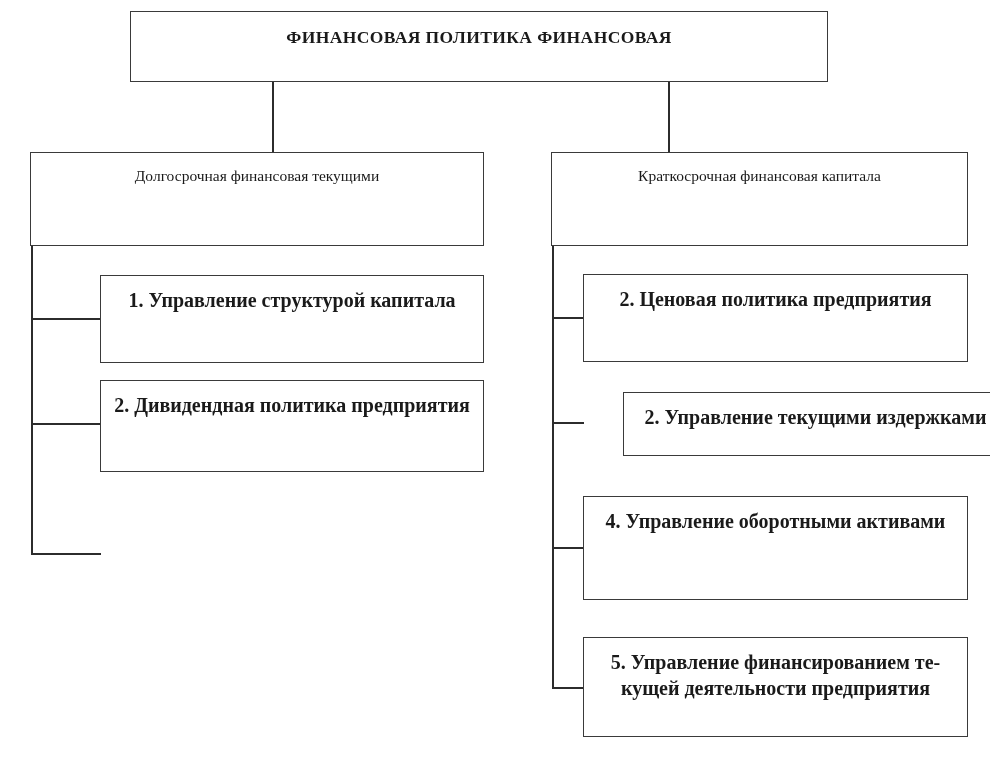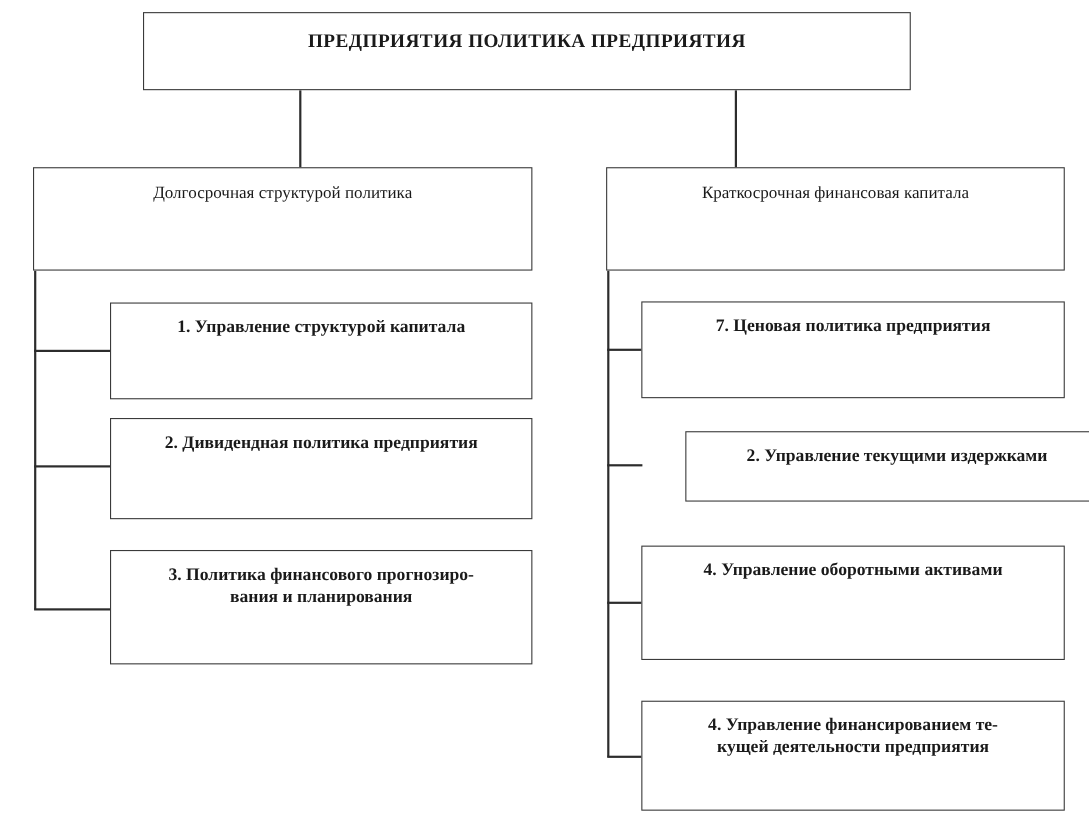--- a/index.html
+++ b/index.html
@@ -63,21 +63,21 @@
   #node-branch-short {
     left: 551px;
     top: 152px;
     width: 417px;
   }
   
   .leaf {
     align-items: flex-start;
   }
   .leaf .node-label {
-    font-size: 16px;
+    font-size: 20px;
     font-weight: 600;
     padding-top: 12px;
   }
   .leaf-left  { left: 100px; width: 384px; }
   .leaf-right { left: 583px; width: 385px; }
 
   #node-l1 { top: 275px; height: 88px; }
   #node-l2 { top: 380px; height: 92px; }
   #node-l3 { top: 500px; height: 104px; }
 
@@ -94,63 +94,59 @@
   }
   .conn-v { width: 1.7px; }
   .conn-h { height: 1.7px; }
 </style>
 </head>
 <body>
 
 <div id="diagram-root">
 
   <div class="node" id="node-root">
-    <span class="node-label">ПРЕДПРИЯТИЯ ПОЛИТИКА ПРЕДПРИЯТИЯ</span>
+    <span class="node-label">ФИНАНСОВАЯ ПОЛИТИКА ФИНАНСОВАЯ</span>
   </div>
 
   <div class="conn conn-v" style="left:272px; top:82px; height:71px;"></div>
   <div class="conn conn-v" style="left:668px; top:82px; height:71px;"></div>
 
   <div class="node branch" id="node-branch-long">
-    <span class="node-label">Долгосрочная структурой политика</span>
+    <span class="node-label">Долгосрочная финансовая текущими</span>
   </div>
 
   <div class="conn conn-v" style="left:31px; top:246px; height:308px;"></div>
   <div class="conn conn-h" style="left:31px; top:318px; width:70px;"></div>
   <div class="conn conn-h" style="left:31px; top:423px; width:70px;"></div>
   <div class="conn conn-h" style="left:31px; top:553px; width:70px;"></div>
 
   <div class="node leaf leaf-left" id="node-l1">
     <span class="node-label">1. Управление структурой капитала</span>
   </div>
   <div class="node leaf leaf-left" id="node-l2">
     <span class="node-label">2. Дивидендная политика предприятия</span>
   </div>
-  <div class="node leaf leaf-left" id="node-l3">
-    <span class="node-label">3. Политика финансового прогнозиро-
-вания и планирования</span>
-  </div>
 
   <div class="node branch" id="node-branch-short">
     <span class="node-label">Краткосрочная финансовая капитала</span>
   </div>
 
   <div class="conn conn-v" style="left:552px; top:246px; height:442px;"></div>
   <div class="conn conn-h" style="left:552px; top:317px; width:32px;"></div>
   <div class="conn conn-h" style="left:552px; top:422px; width:32px;"></div>
   <div class="conn conn-h" style="left:552px; top:547px; width:32px;"></div>
   <div class="conn conn-h" style="left:552px; top:687px; width:32px;"></div>
 
   <div class="node leaf leaf-right" id="node-r1">
-    <span class="node-label">7. Ценовая политика предприятия</span>
+    <span class="node-label">2. Ценовая политика предприятия</span>
   </div>
   <div class="node leaf leaf-right" id="node-r2">
     <span class="node-label">2. Управление текущими издержками</span>
   </div>
   <div class="node leaf leaf-right" id="node-r3">
     <span class="node-label">4. Управление оборотными активами</span>
   </div>
   <div class="node leaf leaf-right" id="node-r4">
-    <span class="node-label">4. Управление финансированием те-
+    <span class="node-label">5. Управление финансированием те-
 кущей деятельности предприятия</span>
   </div>
 
 </div>
 
 </body></html>

